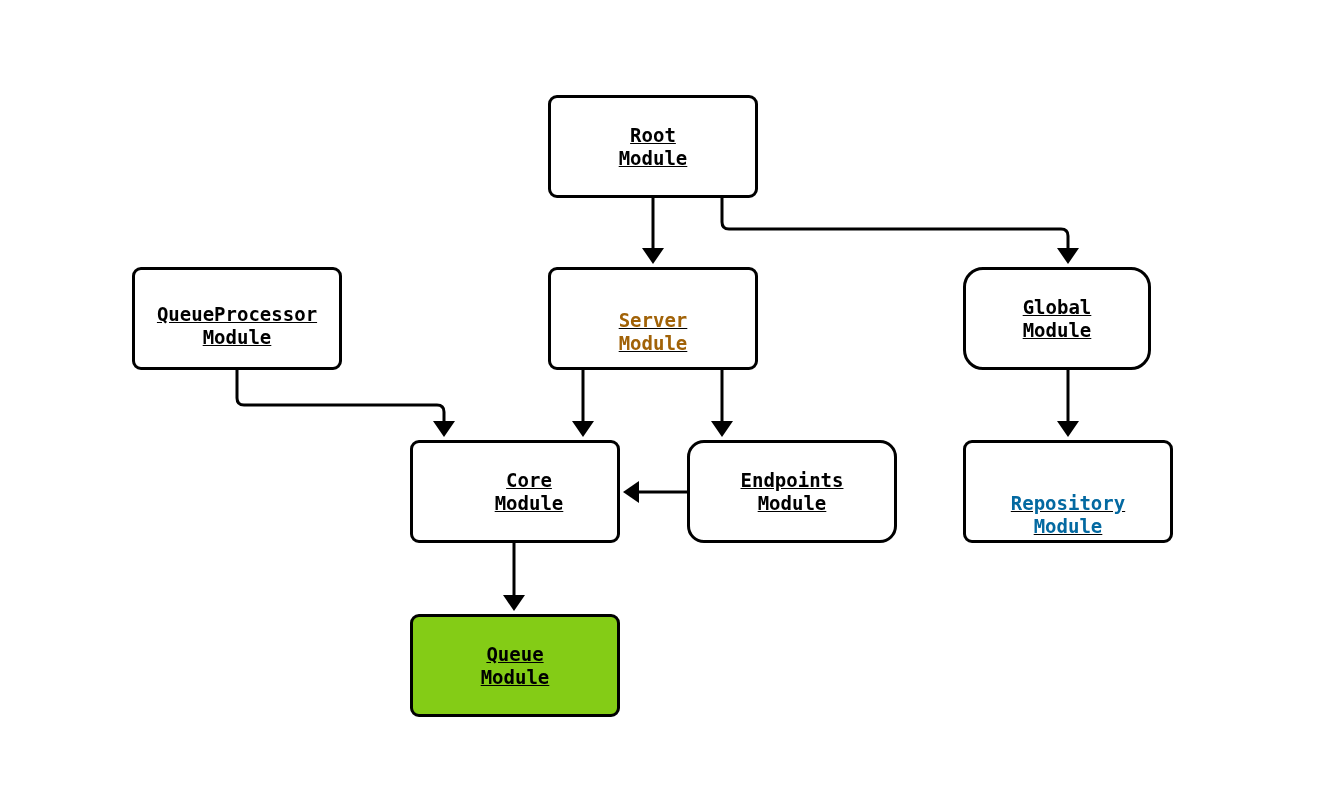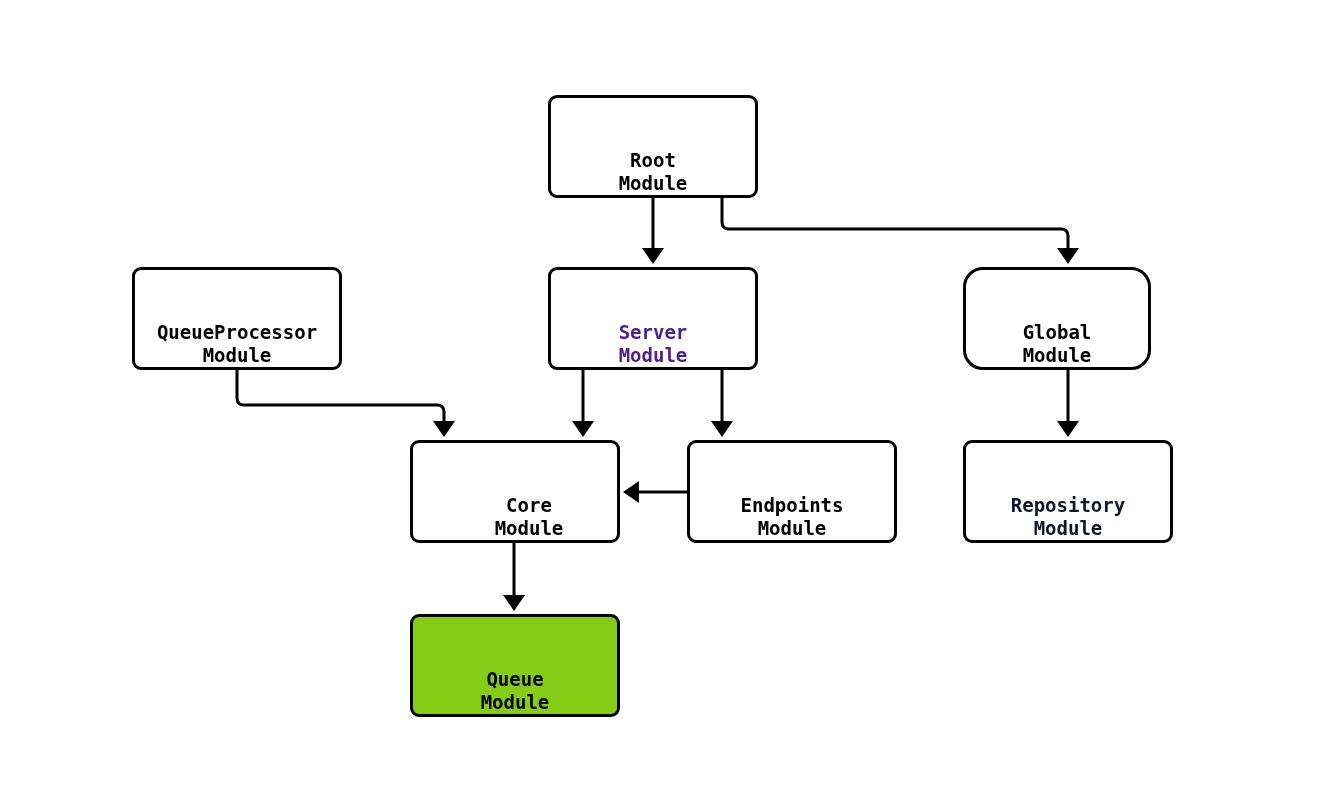--- a/index.html
+++ b/index.html
@@ -25,23 +25,24 @@
     width: 1337px;
     height: 809px;
   }
   .node {
     position: absolute;
     box-sizing: border-box;
     background: #ffffff;
     border: 3px solid #000000;
     border-radius: 9px;
     display: flex;
-    align-items: flex-end;
+    align-items: center;
     justify-content: center;
     z-index: 2;
+    text-decoration: underline;
   }
   .node-label {
     font-family: "DejaVu Sans Mono", "Liberation Mono", monospace;
     font-size: 19px;
     font-weight: 700;
     line-height: 23px;
     color: #000000;
     text-align: center;
     white-space: pre;
     letter-spacing: 0px;
@@ -90,37 +91,37 @@
   <div id="node-layer">
       <div class="node" style="left: 548px; top: 95px; width: 210px; height: 103px; border-width: 3px; border-radius: 9px; border-color: rgb(0, 0, 0); background: rgb(255, 255, 255);">
         <div class="node-label" style="font-size: 19px; color: rgb(0, 0, 0);">Root
 Module</div>
       </div>
       <div class="node" style="left: 132px; top: 267px; width: 210px; height: 103px; border-width: 3px; border-radius: 9px; border-color: rgb(0, 0, 0); background: rgb(255, 255, 255);">
         <div class="node-label" style="font-size: 19px; color: rgb(0, 0, 0); margin-top: 14px;">QueueProcessor
 Module</div>
       </div>
       <div class="node" style="left: 548px; top: 267px; width: 210px; height: 103px; border-width: 3px; border-radius: 9px; border-color: rgb(0, 0, 0); background: rgb(255, 255, 255);">
-        <div class="node-label" style="font-size: 19px; color: #4c1d95; margin-top: 27px;">Server
+        <div class="node-label" style="font-size: 19px; color: #a16207; margin-top: 27px;">Server
 Module</div>
       </div>
       <div class="node" style="left: 963px; top: 267px; width: 188px; height: 103px; border-width: 3px; border-radius: 20px; border-color: rgb(0, 0, 0); background: rgb(255, 255, 255);">
         <div class="node-label" style="font-size: 19px; color: rgb(0, 0, 0);">Global
 Module</div>
       </div>
       <div class="node" style="left: 410px; top: 440px; width: 210px; height: 103px; border-width: 3px; border-radius: 9px; border-color: rgb(0, 0, 0); background: rgb(255, 255, 255);">
         <div class="node-label" style="font-size: 19px; color: rgb(0, 0, 0); margin-left: 28px;">Core
 Module</div>
       </div>
-      <div class="node" style="left: 687px; top: 440px; width: 210px; height: 103px; border-width: 3px; border-radius: 9px; border-color: rgb(0, 0, 0); background: rgb(255, 255, 255);">
+      <div class="node" style="left: 687px; top: 440px; width: 210px; height: 103px; border-width: 3px; border-radius: 17px; border-color: rgb(0, 0, 0); background: rgb(255, 255, 255);">
         <div class="node-label" style="font-size: 19px; color: rgb(0, 0, 0);">Endpoints
 Module</div>
       </div>
       <div class="node" style="left: 963px; top: 440px; width: 210px; height: 103px; border-width: 3px; border-radius: 9px; border-color: rgb(0, 0, 0); background: rgb(255, 255, 255);">
-        <div class="node-label" style="font-size: 19px; color: #0f172a; margin-top: 47px;">Repository
+        <div class="node-label" style="font-size: 19px; color: #0369a1; margin-top: 47px;">Repository
 Module</div>
       </div>
       <div class="node" style="left: 410px; top: 614px; width: 210px; height: 103px; border-width: 3px; border-radius: 9px; border-color: rgb(0, 0, 0); background: #84cc16;">
         <div class="node-label" style="font-size: 19px; color: rgb(0, 0, 0);">Queue
 Module</div>
       </div>
     </div>
 
 </div>
 

